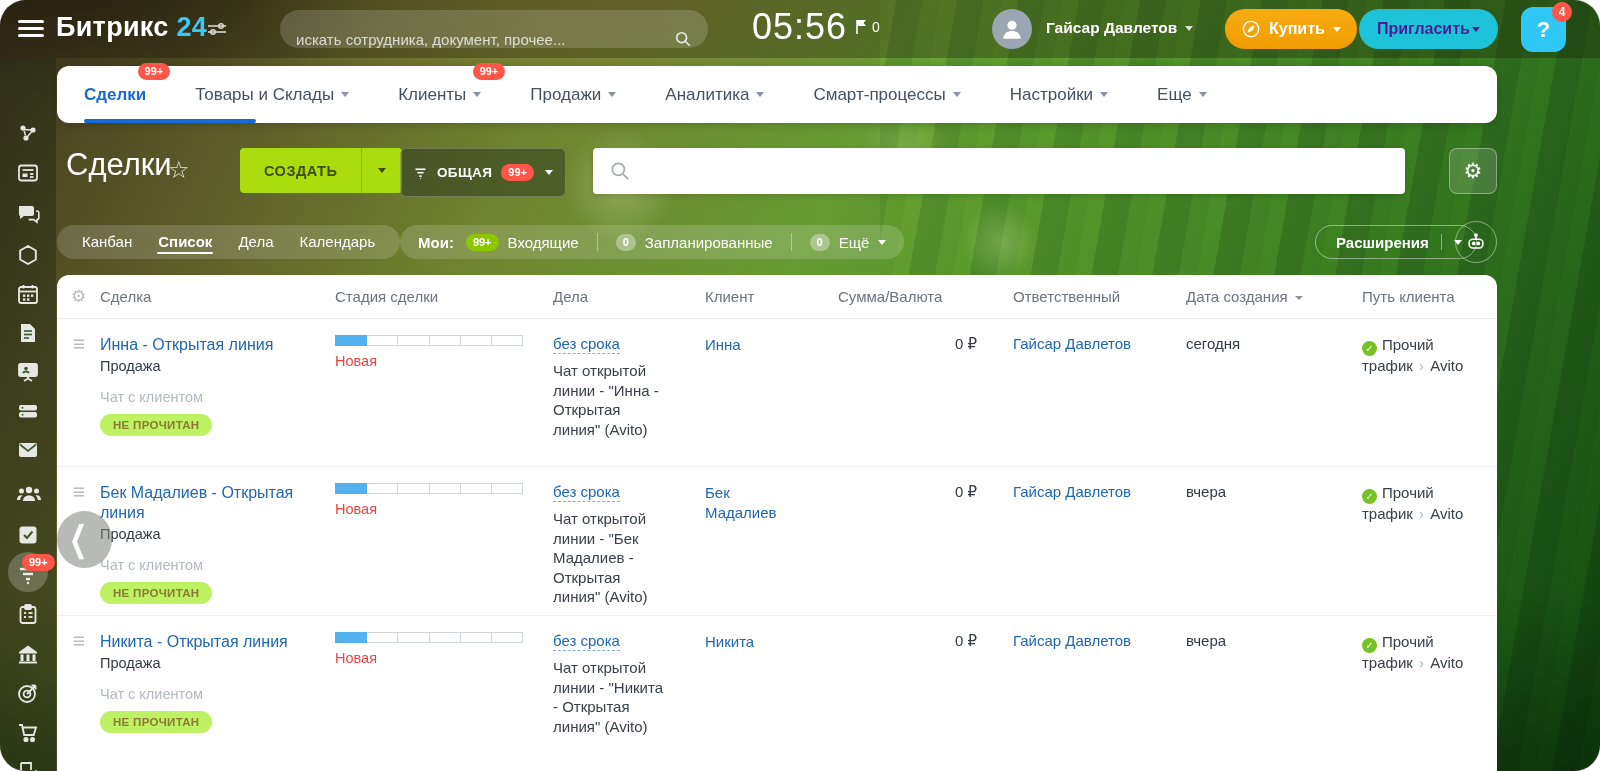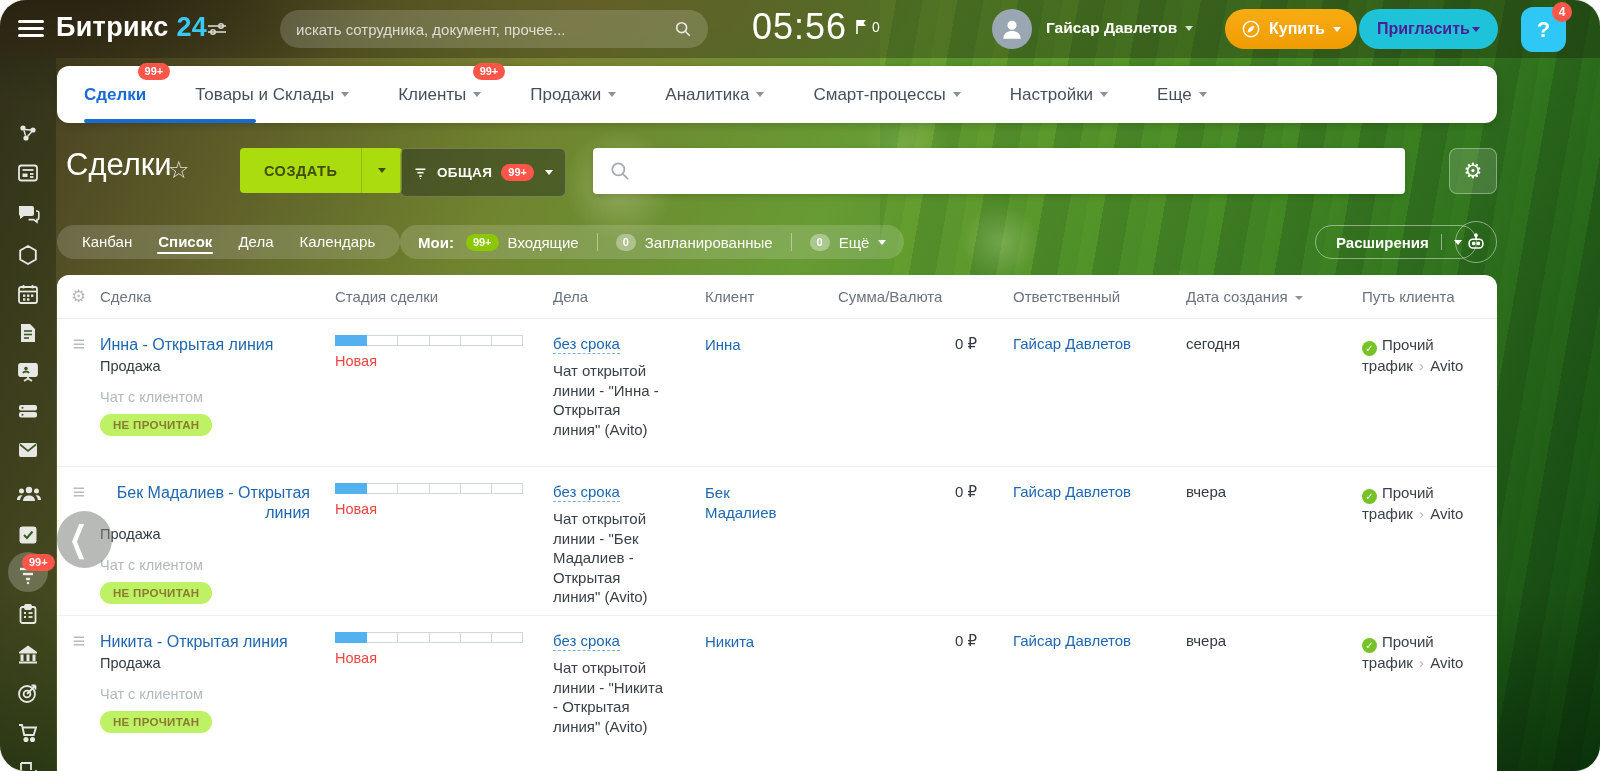--- a/index.html
+++ b/index.html
@@ -32,21 +32,21 @@
   svg { display:block; }
 
   
   .topbar { position:absolute; top:0; left:0; right:0; height:58px; background:rgba(22,17,6,.30); z-index:20; }
   .hamburger { position:absolute; left:18px; top:20px; width:26px; height:18px; cursor:pointer; }
   .hamburger i { display:block; height:2.6px; background:#fff; border-radius:2px; margin-bottom:4.6px; }
   .logo { position:absolute; left:56px; top:12px; font-size:27px; font-weight:bold; color:#fff; letter-spacing:.3px; }
   .logo .accent { color:#3bc8f5; }
   .logo-sliders { position:absolute; left:207px; top:21px; opacity:.8; }
   .top-search { position:absolute; left:280px; top:10px; width:428px; height:38px; border-radius:19px;
-                background:rgba(255,255,255,.17); display:flex; align-items:center; padding:0 16px; }
+                background:rgba(255,255,255,.17); display:flex; align-items:flex-end; padding:0 16px; }
   .top-search input { flex:1; background:transparent; border:0; outline:none; color:#fff; font-size:15px; }
   .top-search input::placeholder { color:rgba(255,255,255,.75); }
   .clock { position:absolute; left:752px; top:6px; font-size:36px; font-weight:300; color:#fff; letter-spacing:1px; }
   .flagwrap { position:absolute; left:856px; top:19px; display:flex; align-items:center; gap:4px; color:#fff; font-size:14px; }
   .avatar { position:absolute; left:992px; top:9px; width:40px; height:40px; border-radius:50%;
             background:#9aa6b2; display:flex; align-items:center; justify-content:center; overflow:hidden; }
   .username { position:absolute; left:1046px; top:19px; color:#fff; font-size:15.5px; font-weight:bold; cursor:pointer; }
   .username .caret { margin-left:8px; opacity:.8; }
   .btn-buy { position:absolute; left:1225px; top:9px; height:40px; border-radius:20px; background:linear-gradient(#f8ac12,#f09c02);
              display:flex; align-items:center; gap:8px; padding:0 16px; color:#fff; font-size:16px; font-weight:bold; cursor:pointer; }
@@ -136,21 +136,21 @@
   .c4 { width:133px; flex:none; }
   .c5 { width:175px; flex:none; }
   .c6 { width:173px; flex:none; }
   .c7 { width:176px; flex:none; }
   .c8 { flex:1; }
   .t-head .hgear { color:#b7bcc3; font-size:17px; cursor:pointer; }
   .t-head .hcaret { color:#8a929c; margin-left:7px; border-top-width:4.5px; }
   .row1 { min-height:148px; } .row2 { min-height:149px; } .row3 { min-height:155px; }
   .handle { color:#b7bcc3; font-size:21px; line-height:18px; cursor:grab; letter-spacing:-1px; }
   a.link { color:#2067b0; text-decoration:none; cursor:pointer; }
-  .deal-name { font-size:16px; line-height:20px; display:inline-block; max-width:210px;text-align:right; }
+  .deal-name { font-size:16px; line-height:20px; display:inline-block; max-width:210px; }
   .deal-type { font-size:14.5px; color:#333a42; margin-top:3px; }
   .deal-chat { font-size:14.5px; color:#b3b8bf; margin-top:15px; }
   .unread { display:inline-block; margin-top:9px; background:#bef264; color:#8a7a32; font-size:11.5px;
             font-weight:bold; padding:5px 13px; border-radius:14px; letter-spacing:.3px; }
   .stagebar { display:flex; width:188px; height:11px; }
   .seg { flex:1; background:#fff; border:1px solid #cfd6dc; border-left:none; }
   .seg:first-child { border-left:1px solid #cfd6dc; }
   .seg.on { background:#54b1ef; border-color:#54b1ef; }
   .stage-label { font-size:14.5px; color:#ef4444; margin-top:7px; }
   .due { font-size:15px; display:inline-block; border-bottom:1px dashed #84aed4; padding-bottom:1px; }

